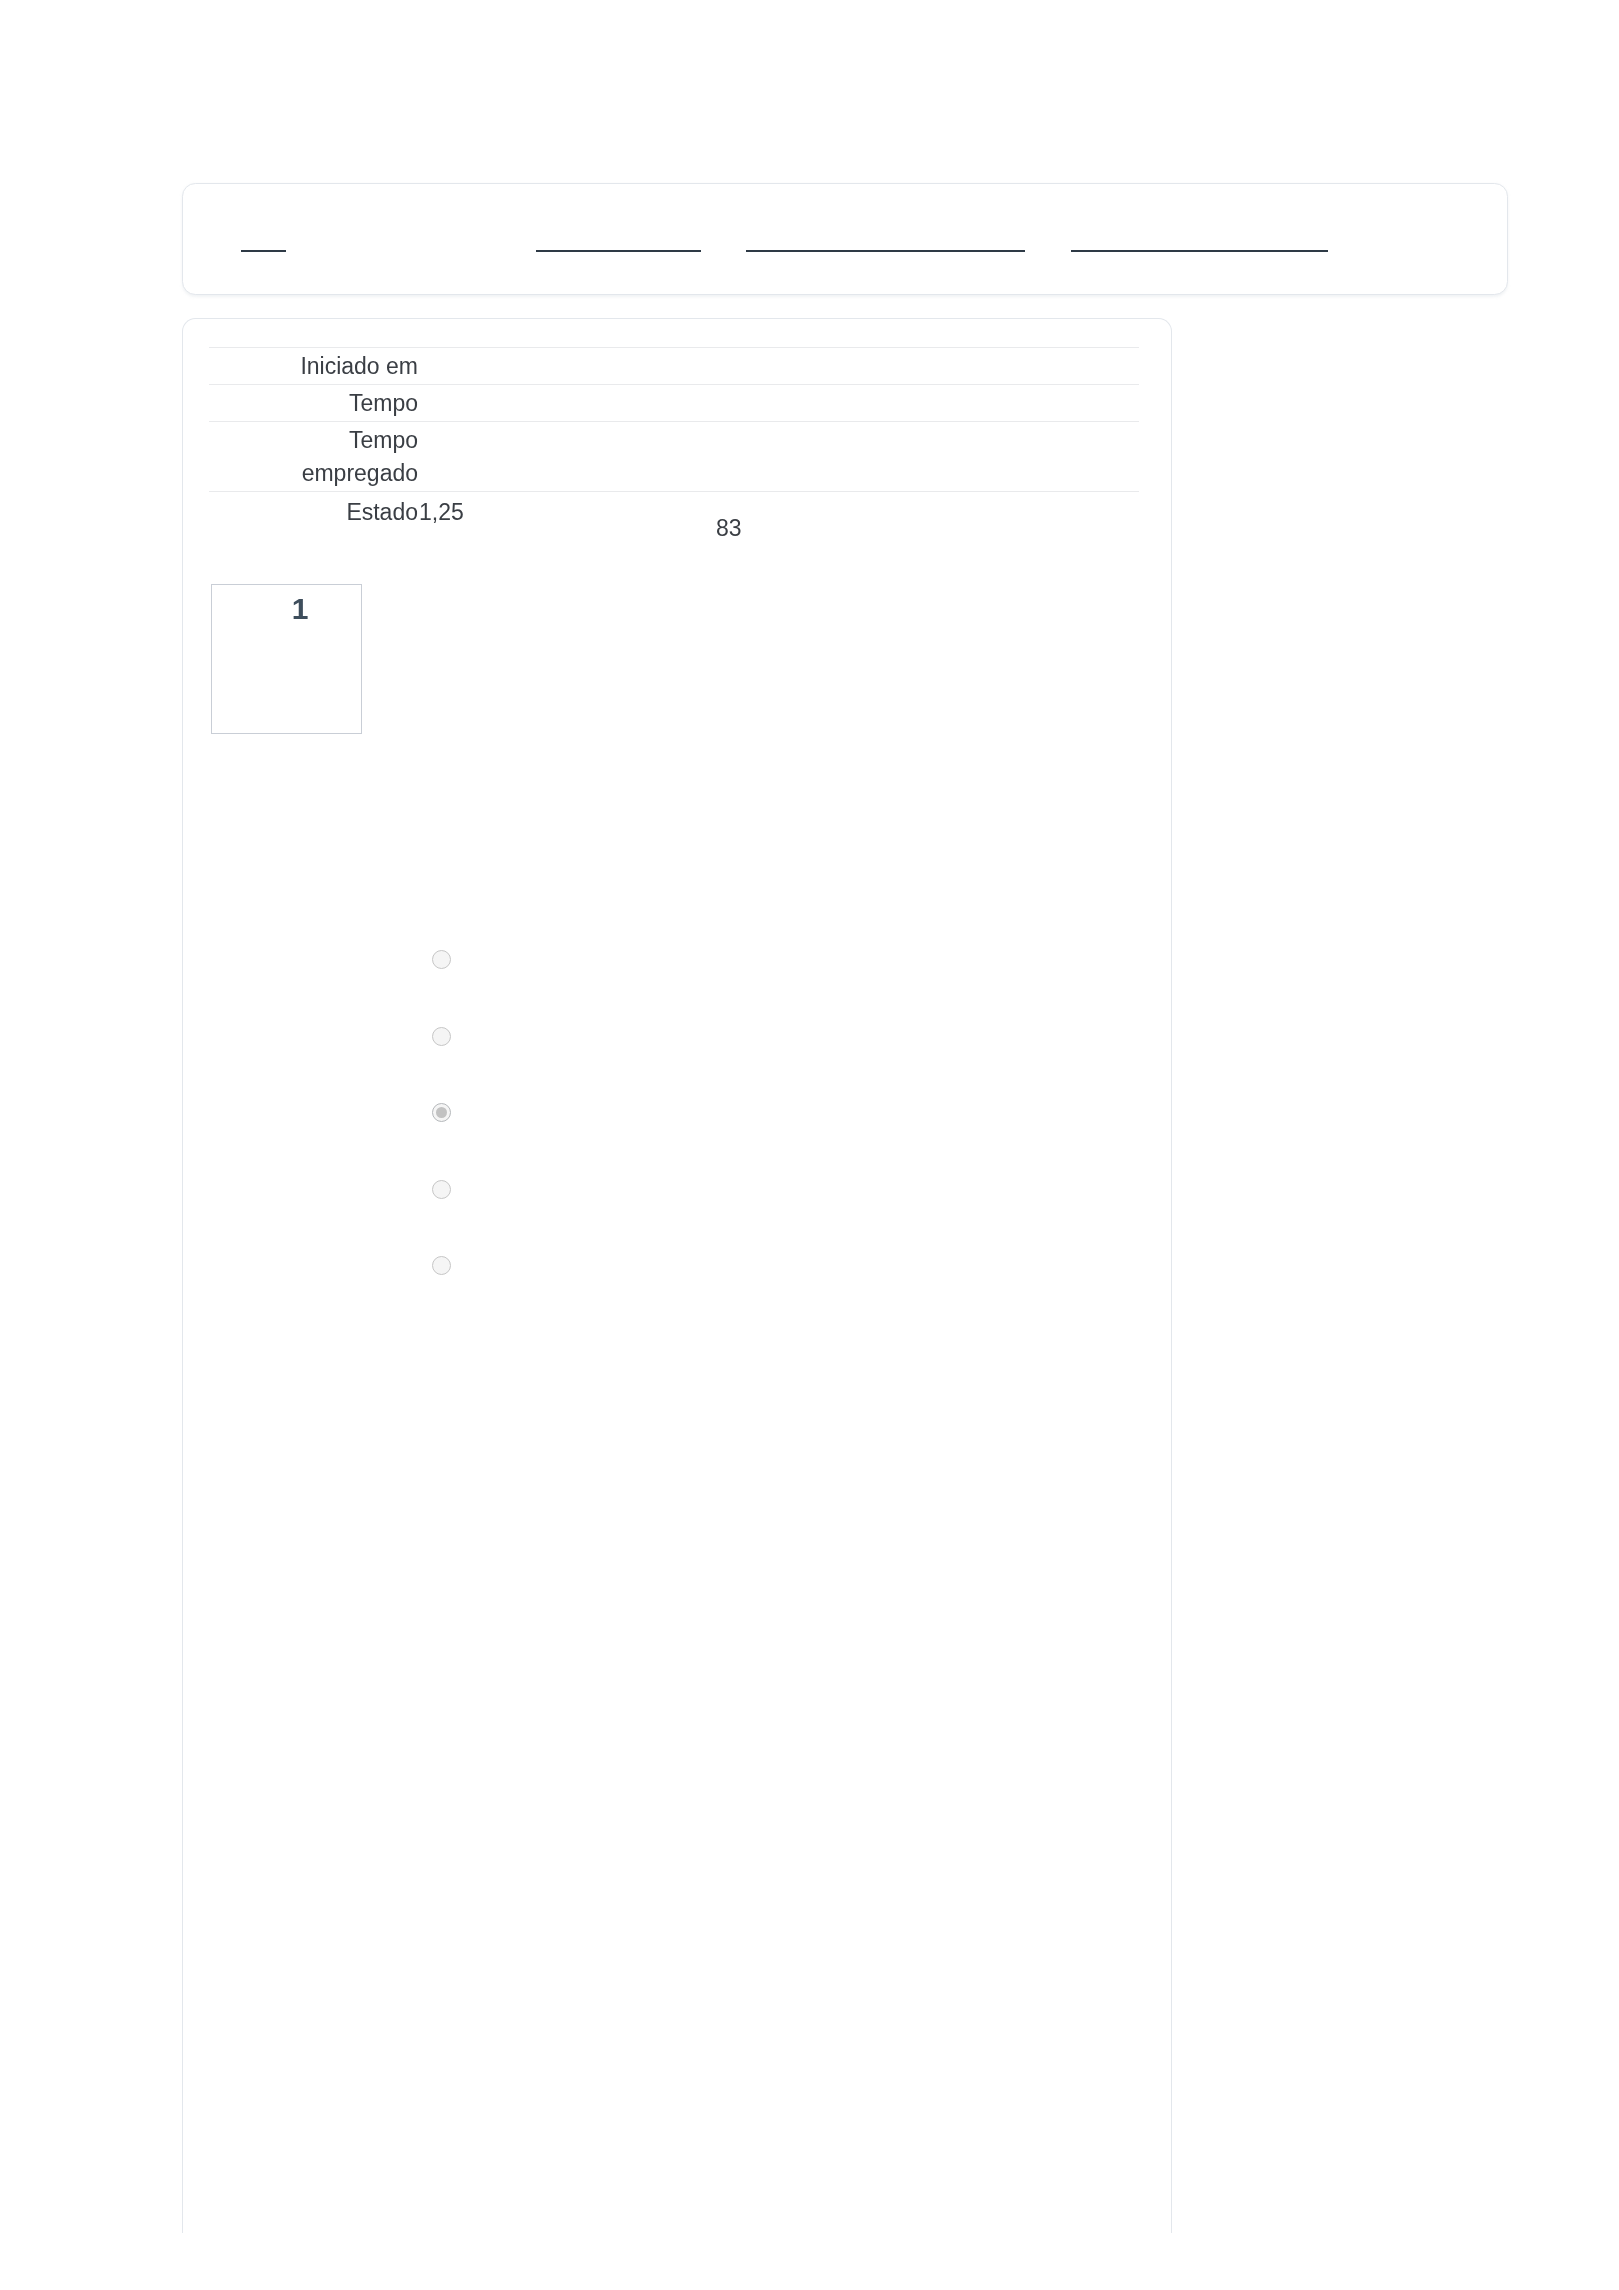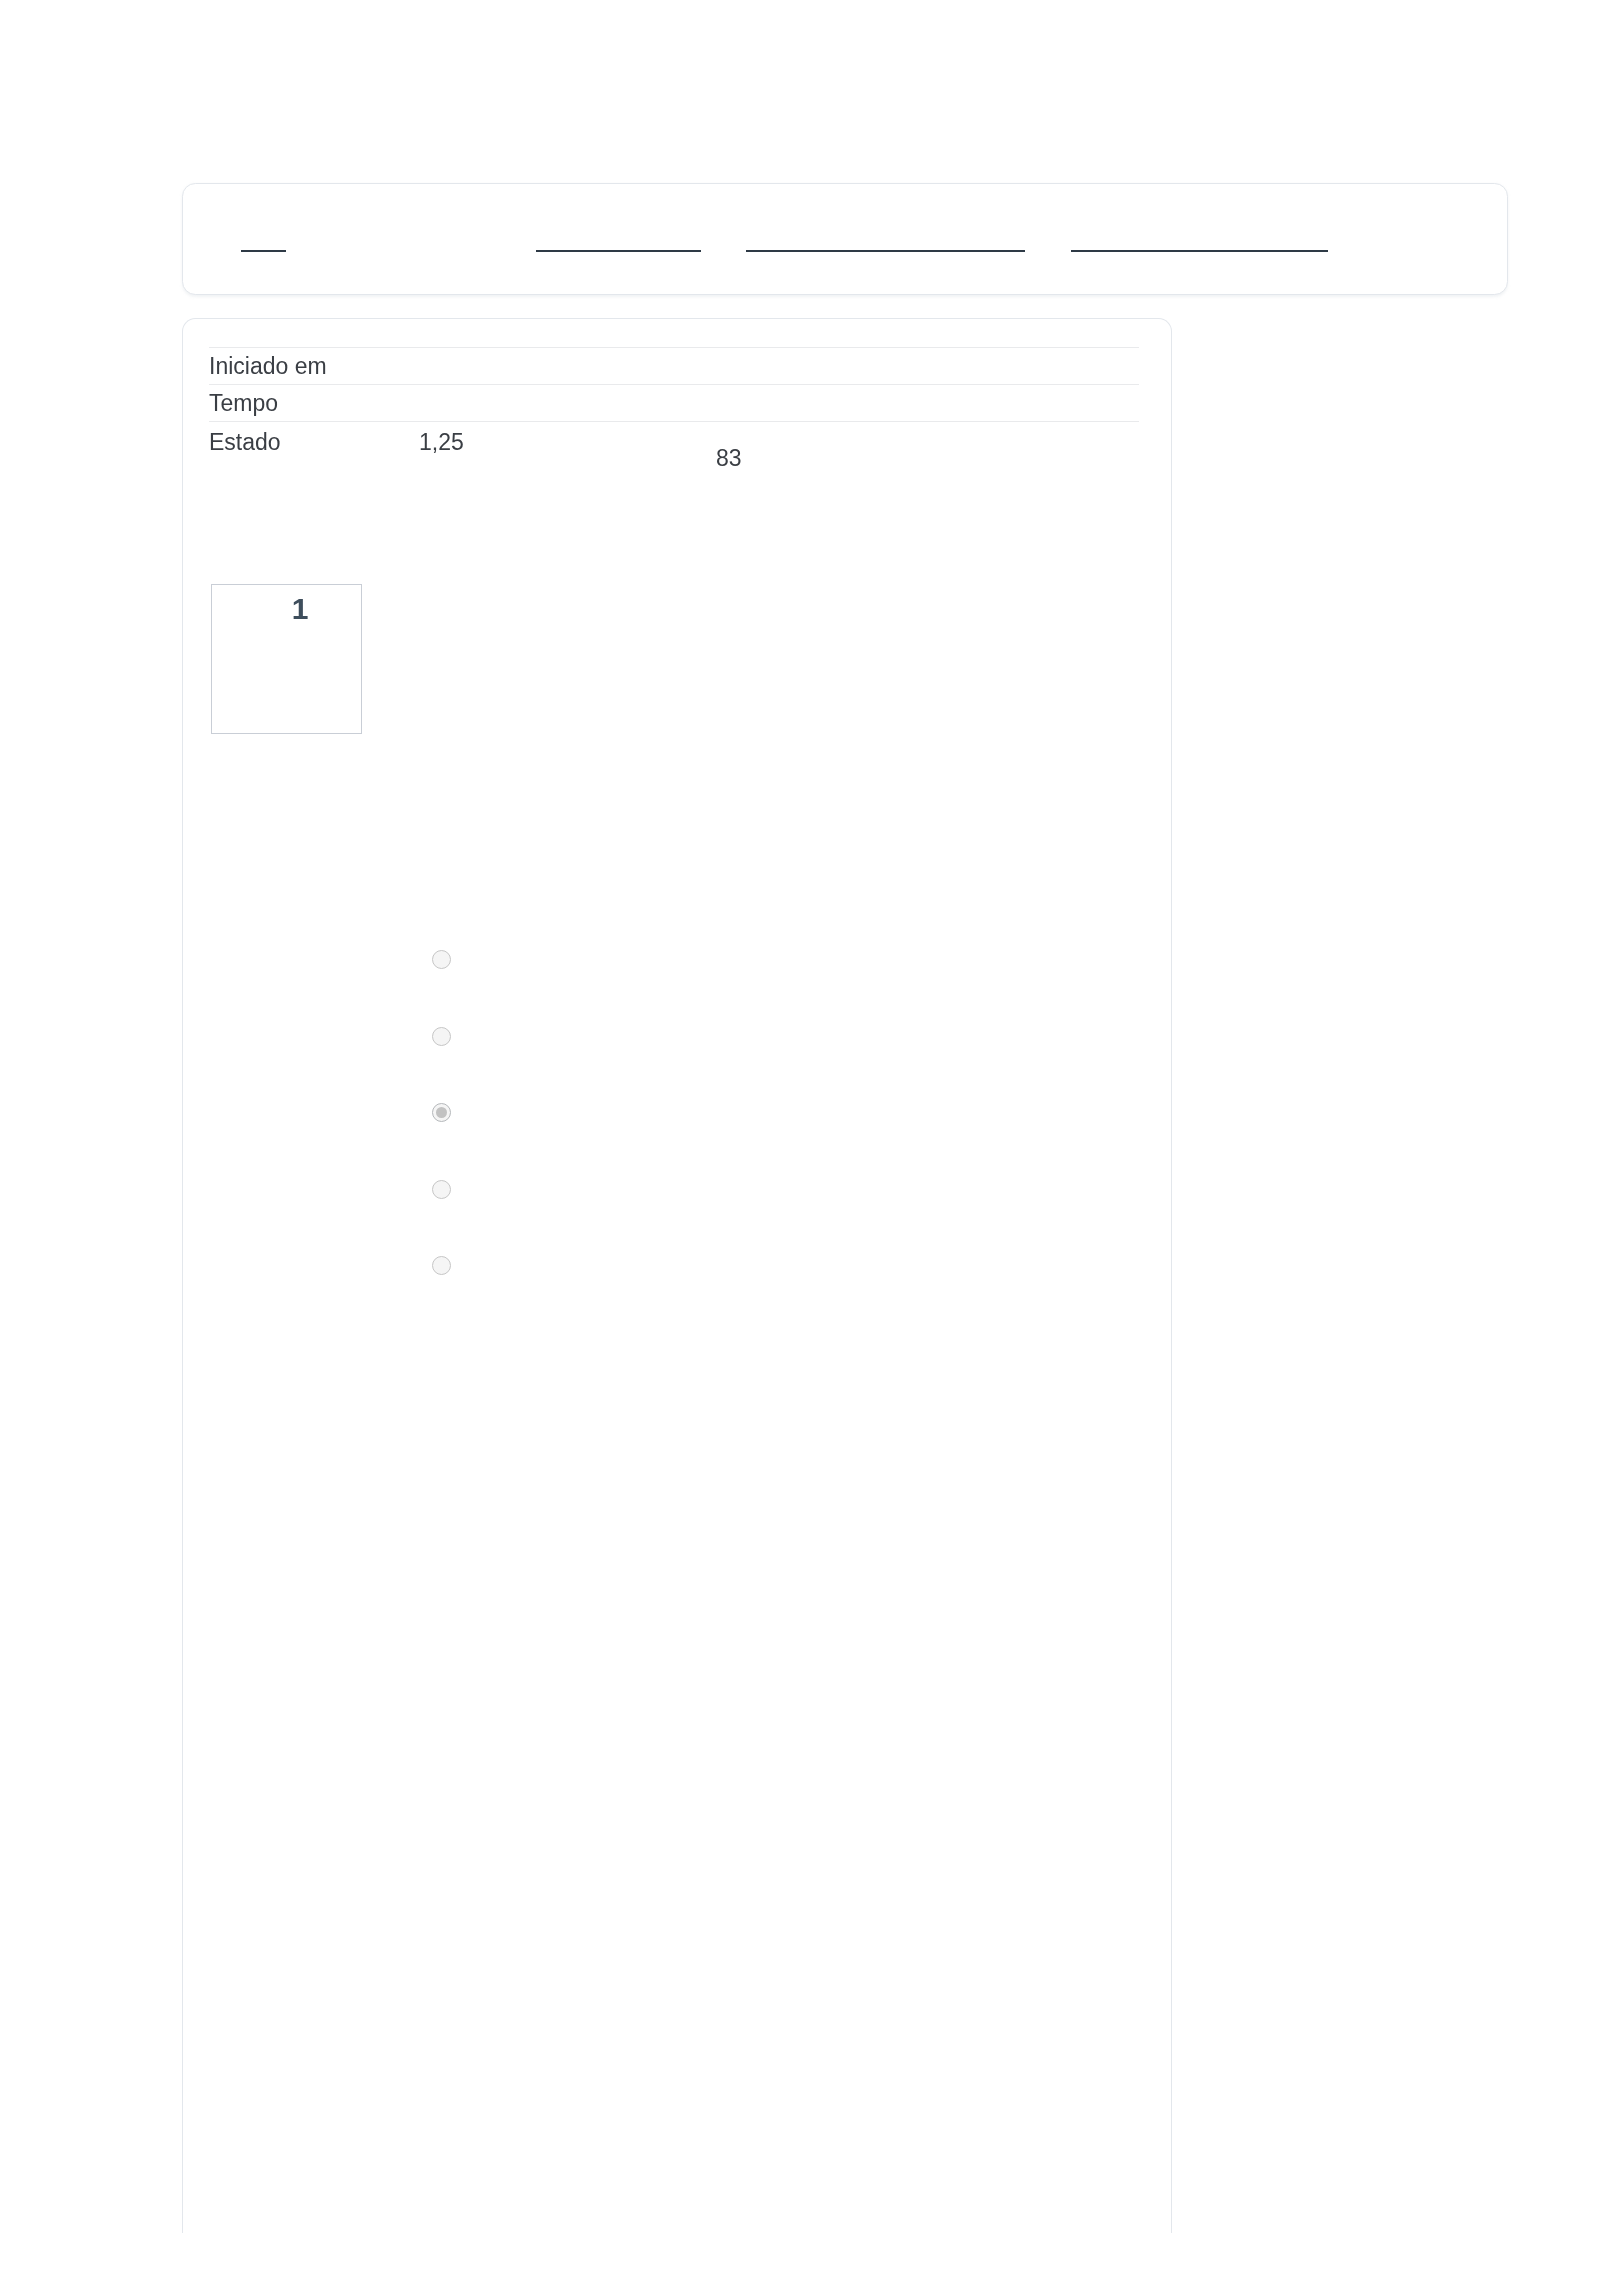--- a/index.html
+++ b/index.html
@@ -35,21 +35,21 @@
     position:absolute;left:182px;top:318px;width:990px;height:1915px;
     box-sizing:border-box;background:#fff;
     border:1.9px solid var(--card-border);border-bottom:none;
     border-radius:13.4px 13.4px 0 0;
   }
 
   
   .summary{position:absolute;left:26px;top:28px;width:930px;font-size:23px;}
   .srow{display:flex;align-items:center;border-top:1px solid var(--divider);box-sizing:border-box;}
   .srow .slabel{
-    width:209px;text-align:left;font-weight:500;color:var(--text);
+    width:209px;text-align:right;font-weight:500;color:var(--text);
     line-height:33px;
   }
   .srow .slabel .wrap-label{display:inline-block;max-width:144px;}
   .srow .svalue{margin-left:1px;position:relative;flex:1;font-weight:500;}
   .svalue .val-secondary{position:absolute;left:297px;top:16px;}
   .h39{height:37px}.h38{height:37px}.h73{height:70px}.h44{height:42px}
 
   
   .qbox{
     position:absolute;left:28px;top:265px;width:151px;height:150px;
@@ -89,20 +89,24 @@
 
     <div class="summary">
       <div class="srow h39">
         <div class="slabel">Iniciado em</div>
         <div class="svalue"></div>
       </div>
       <div class="srow h38">
         <div class="slabel">Tempo</div>
         <div class="svalue"></div>
       </div>
+      <div class="srow h73">
+        <div class="slabel"><span class="wrap-label">Tempo empregado</span></div>
+        <div class="svalue"></div>
+      </div>
       <div class="srow h44">
         <div class="slabel">Estado</div>
         <div class="svalue">
           <span class="val-grade">1,25</span>
           <span class="val-secondary">83</span>
         </div>
       </div>
     </div>
 
     <div class="qbox">

